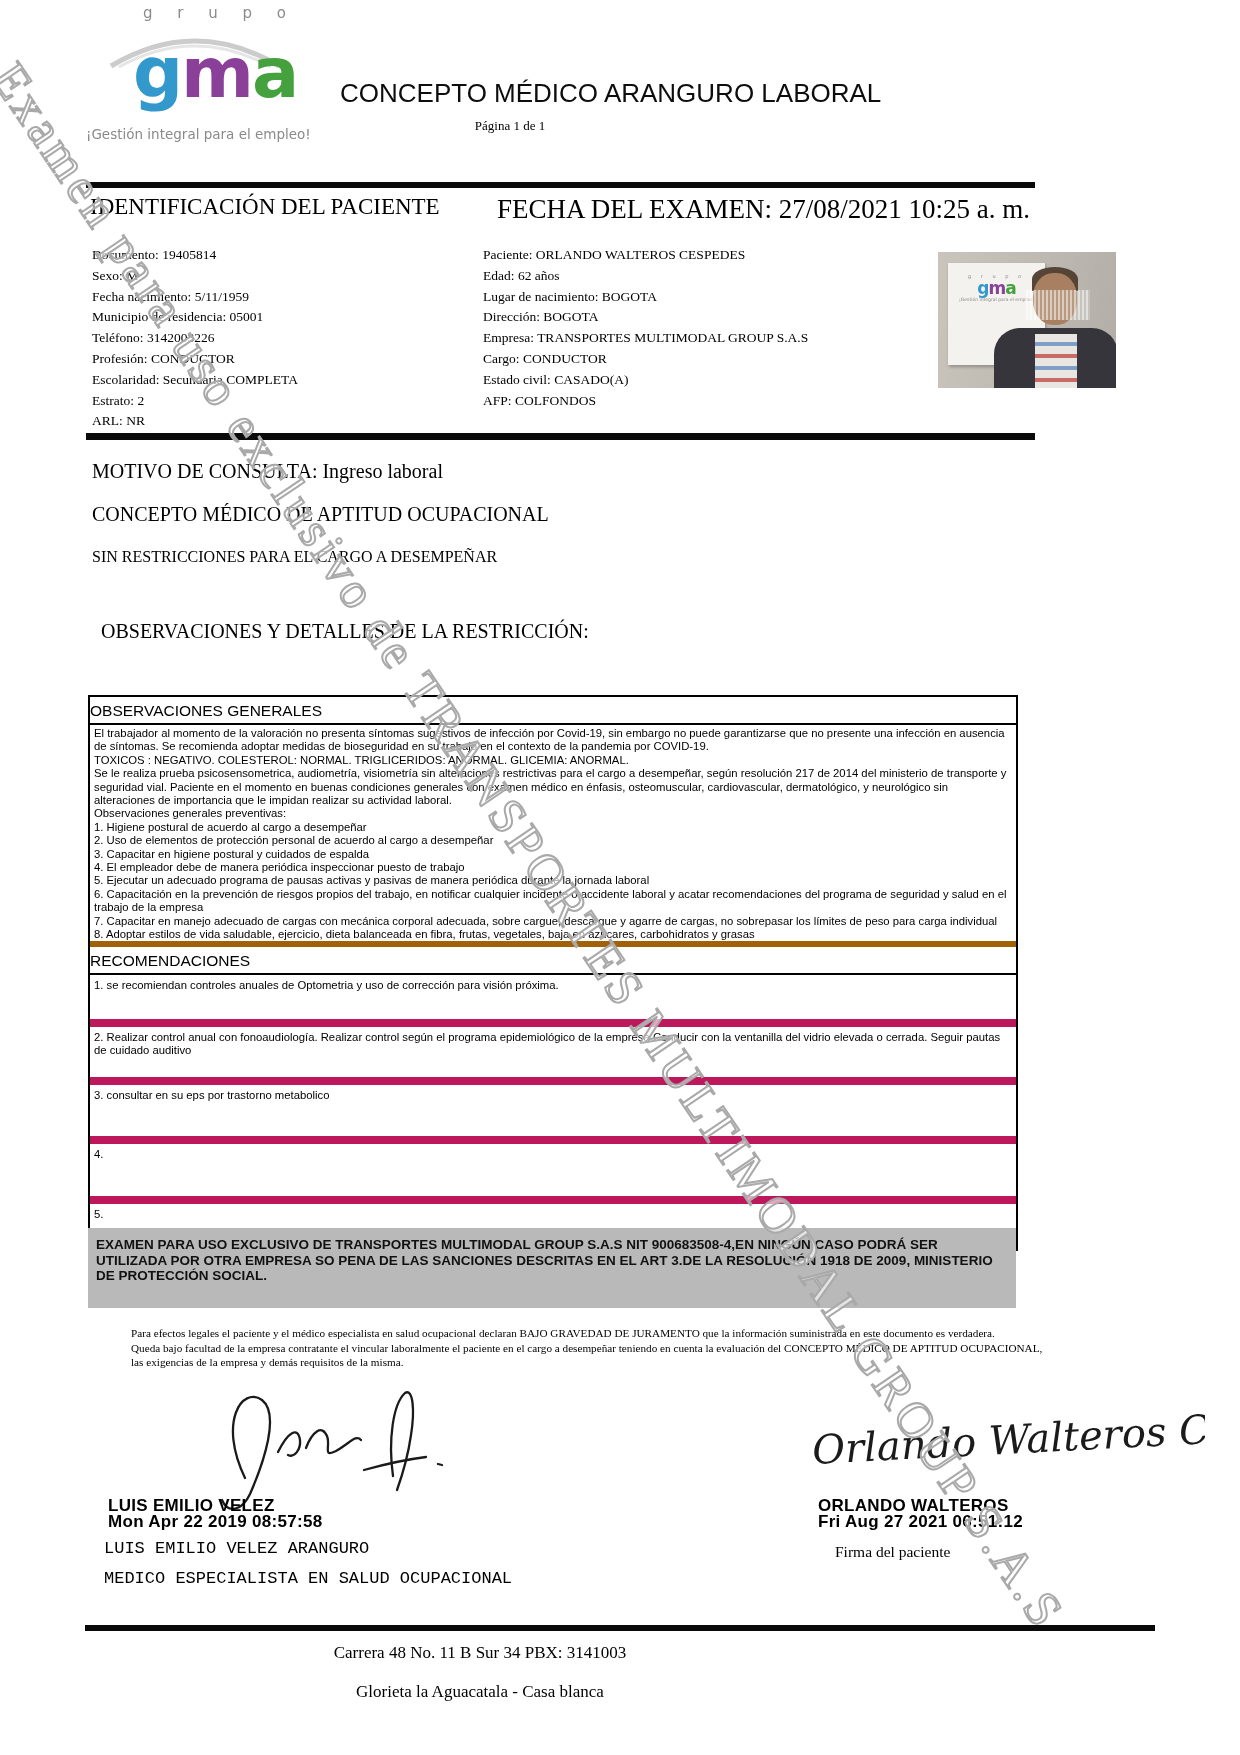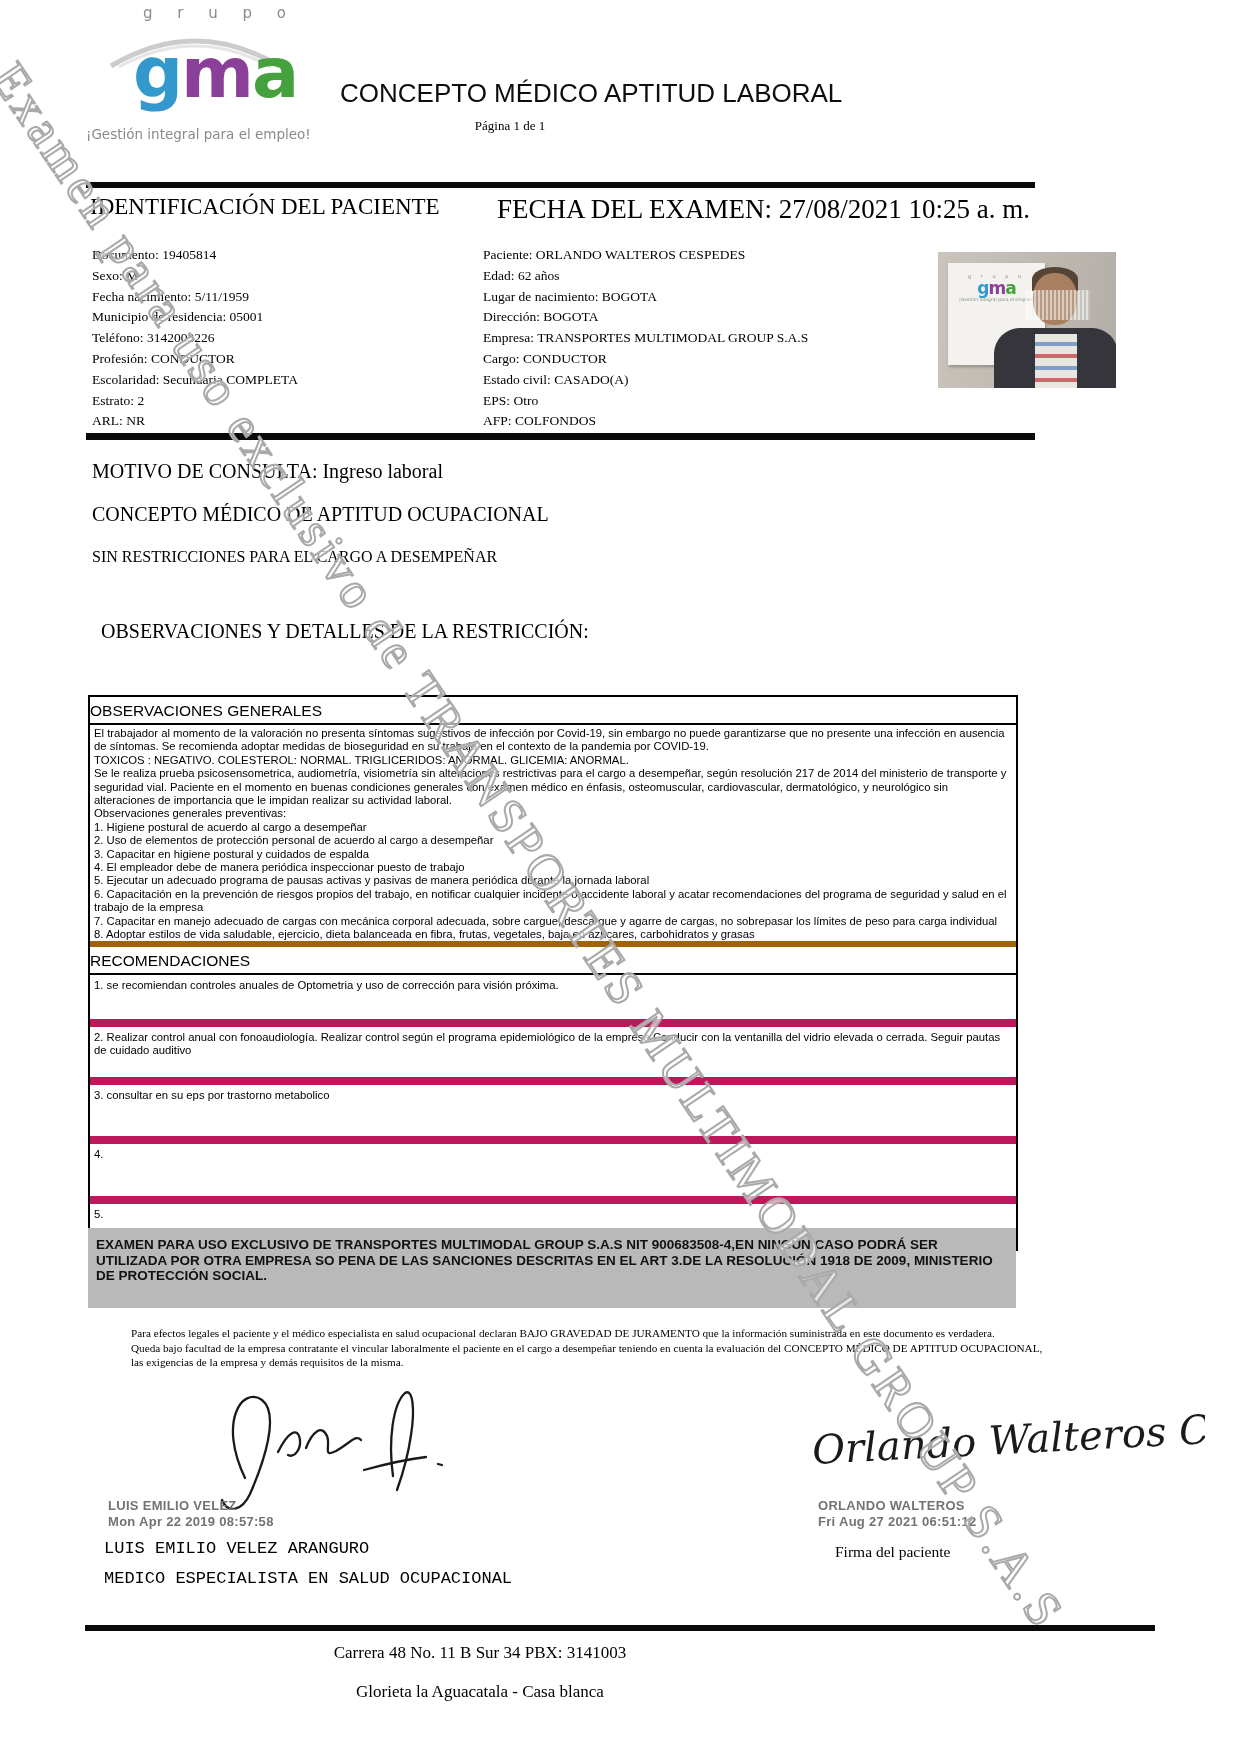--- a/index.html
+++ b/index.html
@@ -62,21 +62,21 @@
   #rec-row-2{height:47px;}
   #rec-row-3{height:48px;}
   #rec-row-4{height:41px;border-bottom:none;}
 
   #gray-notice{left:88px;top:1228px;width:914px;height:62px;background:#b9b9b9;padding:9px 6px 9px 8px;
     font-family:"Liberation Sans", sans-serif;font-weight:bold;font-size:13.5px;line-height:15.5px;color:#111;}
 
   #legal{left:90px;top:1326px;font-size:11.2px;line-height:14.6px;margin-left:41px;}
 
   #doctor-sig-svg{left:150px;top:1380px;}
-  .stamp{font-family:"Liberation Sans", sans-serif;font-weight:bold;font-size:13px;line-height:15.5px;color:#737373;letter-spacing:.3px;}
+  .stamp{font-family:"Liberation Sans", sans-serif;font-weight:bold;font-size:17px;line-height:15.5px;color:#000000;letter-spacing:.3px;}
   #doctor-stamp{left:108px;top:1498px;}
   #patient-stamp{left:818px;top:1498px;}
   #doctor-block{left:104px;top:1534px;font-size:17px;line-height:30px;font-family:Liberation Mono, monospace;}
   #patient-sig-svg{left:805px;top:1408px;}
   #firma-label{left:835px;top:1543px;font-size:15.5px;}
 
   #rule-bottom{left:85px;top:1625px;width:1070px;height:6px;background:#0a0a0a;}
   #addr1{left:0;top:1643px;width:960px;text-align:center;font-size:17px;}
   #addr2{left:0;top:1682px;width:960px;text-align:center;font-size:17px;}
 </style>
@@ -90,21 +90,21 @@
   <div class="abs" id="logo-grupo">g r u p o</div>
   <svg class="abs" id="logo-arc" width="180" height="44" viewBox="0 0 180 44">
     <path d="M 6,40 Q 90,-10 174,40" fill="none" stroke="#c6c6c6" stroke-width="5" opacity="0.9"></path>
     <path d="M 14,41 Q 90,-1 166,41" fill="none" stroke="#e2e2e2" stroke-width="3" opacity="0.9"></path>
   </svg>
   <div class="abs" id="logo-gma">
     <span style="color:#3399cc;">g</span><span style="color:#8a3f98;">m</span><span style="color:#44a13d;">a</span>
   </div>
   <div class="abs" id="logo-tagline">¡Gestión integral para el empleo!</div>
 
-  <div class="abs" id="doc-title">CONCEPTO MÉDICO APTITUD LABORAL</div>
+  <div class="abs" id="doc-title">CONCEPTO MÉDICO ARANGURO LABORAL</div>
   <div class="abs" id="page-indicator">Página 1 de 1</div>
 
   <div class="abs thick-rule" id="rule-top"></div>
 
   <div class="abs" id="id-title">IDENTIFICACIÓN DEL PACIENTE</div>
   <div class="abs" id="fecha-title">FECHA DEL EXAMEN: 27/08/2021 10:25 a. m.</div>
 
   <div class="abs fields" id="fields-left">
     <div><span>Documento:</span> <span>19405814</span></div>
     <div><span>Sexo:</span> <span>M</span></div>
@@ -118,21 +118,20 @@
   </div>
 
   <div class="abs fields" id="fields-right">
     <div><span>Paciente:</span> <span>ORLANDO  WALTEROS CESPEDES</span></div>
     <div><span>Edad:</span> <span>62 años</span></div>
     <div><span>Lugar de nacimiento:</span> <span>BOGOTA</span></div>
     <div><span>Dirección:</span> <span>BOGOTA</span></div>
     <div><span>Empresa:</span> <span>TRANSPORTES MULTIMODAL GROUP S.A.S</span></div>
     <div><span>Cargo:</span> <span>CONDUCTOR</span></div>
     <div><span>Estado civil:</span> <span>CASADO(A)</span></div>
-    <div><span>EPS:</span> <span>Otro</span></div>
     <div><span>AFP:</span> <span>COLFONDOS</span></div>
   </div>
 
   <div class="abs" id="photo">
     <div class="poster">
       <div class="p-grupo">g r u p o</div>
       <div class="p-gma"><span style="color:#3399cc">g</span><span style="color:#8a3f98">m</span><span style="color:#44a13d">a</span></div>
       <div class="p-tag">¡Gestión integral para el empleo!</div>
     </div>
     <div class="hair"></div>

